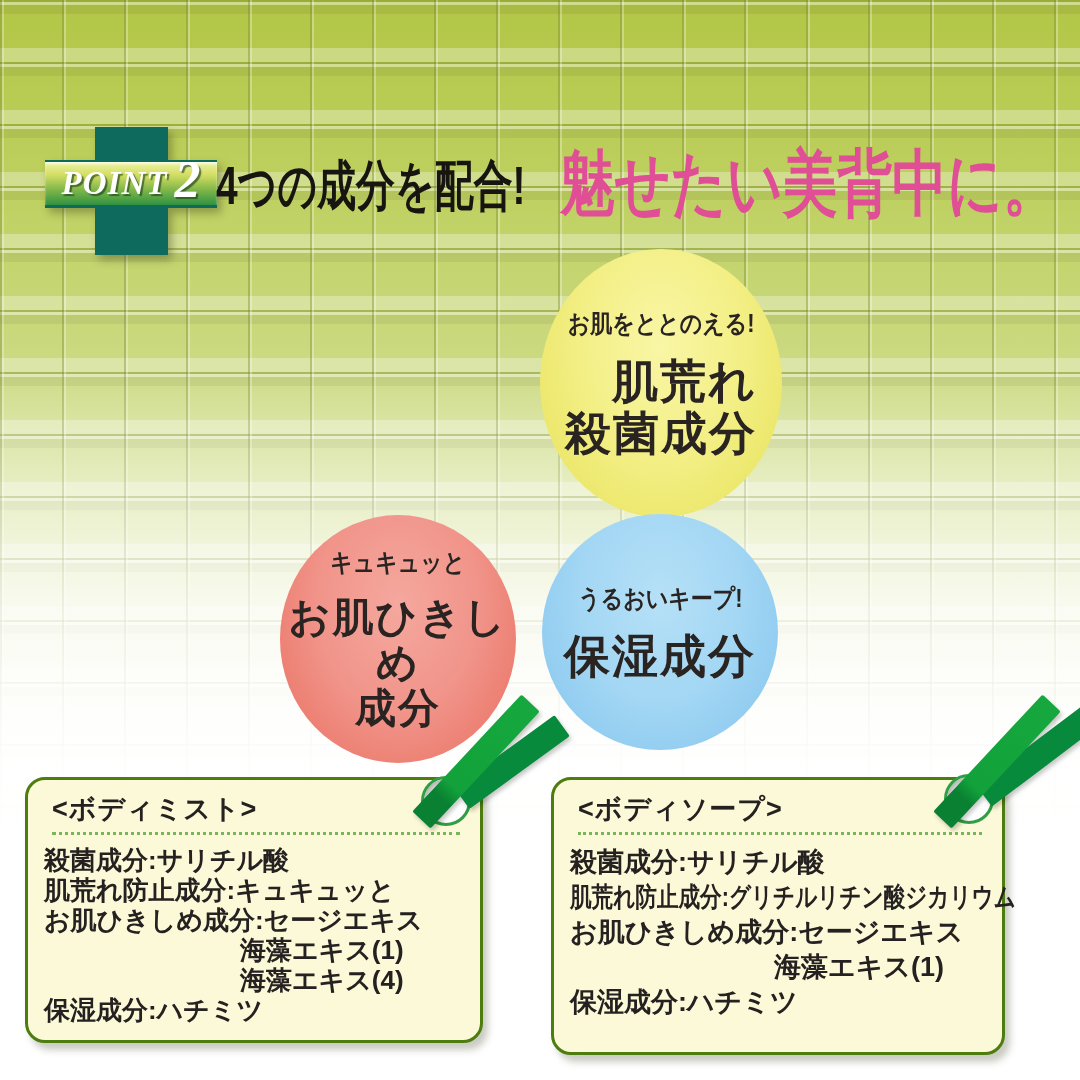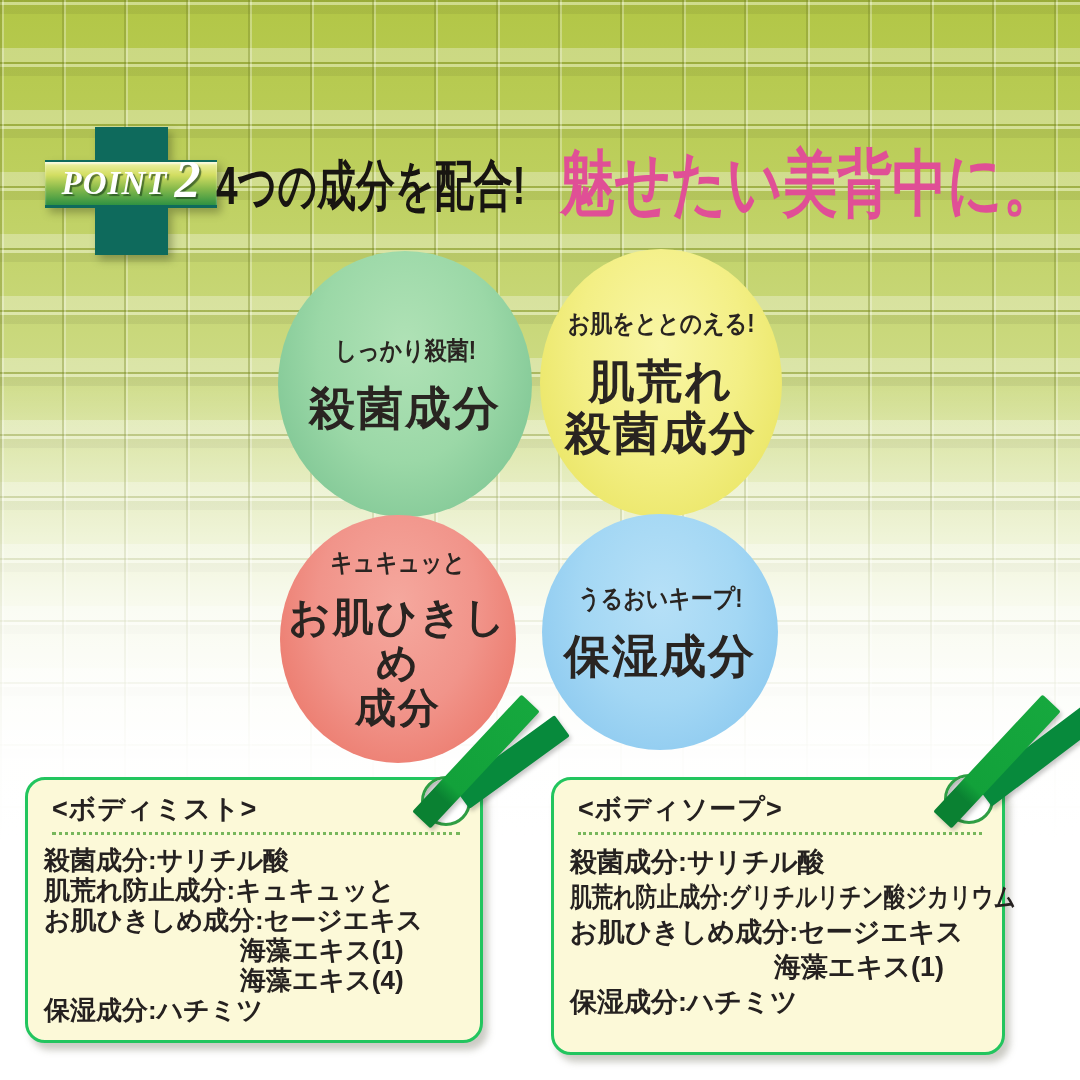--- a/index.html
+++ b/index.html
@@ -33,30 +33,30 @@
   .hl-black { position:absolute; left:216px; top:150px; font-size:54px; font-weight:900; color:#181511;
     transform:scaleX(0.72); transform-origin:left top; white-space:nowrap; }
   .hl-pink { position:absolute; left:560px; top:136px; font-size:72px; font-weight:900; color:#e04f96;
     transform:scaleX(0.76); transform-origin:left top; white-space:nowrap; }
   
   .circle { position:absolute; border-radius:50%; display:flex; flex-direction:column; align-items:center;
     justify-content:center; text-align:center; color:#292421; }
   .c-green  { left:278px; top:251px; width:254px; height:266px;
     background:radial-gradient(ellipse at 50% 36%, #b0e2b6 0%, #9bd8a7 48%, #7cc492 88%, #74bd8b 100%); }
   .c-yellow { left:540px; top:249px; width:242px; height:268px;
-    background:radial-gradient(ellipse at 50% 36%, #f9f6a6 0%, #f3ef85 48%, #e6e156 100%); }
+    background:radial-gradient(ellipse at 50% 36%, #f9f6a6 0%, #f3ef85 48%, #e6e156 100%);text-align:right; }
   .c-red    { left:280px; top:515px; width:236px; height:248px;
     background:radial-gradient(ellipse at 50% 36%, #f5a89e 0%, #f1948a 48%, #e96d5e 100%); }
   .c-blue   { left:542px; top:514px; width:236px; height:236px;
     background:radial-gradient(ellipse at 50% 36%, #b6e0f7 0%, #a3d7f4 48%, #82c3ed 100%); }
   .c-tag { font-size:25px; font-weight:700; transform:scaleX(0.88); margin-bottom:16px; white-space:nowrap; }
   .c-title { font-size:46px; font-weight:900; line-height:1.12; white-space:pre-line; letter-spacing:2px; }
   .c-red .c-title { font-size:41px; }
   
-  .card { position:absolute; z-index:2; background:#fcf9d8; border:3px solid #22c55e; border-radius:20px;
+  .card { position:absolute; z-index:2; background:#fcf9d8; border:3px solid #4d7c0f; border-radius:20px;
     box-shadow:5px 7px 7px rgba(130,130,115,0.42); color:#252120; }
   .card-left  { left:25px;  top:777px; width:452px; height:260px; }
   .card-right { left:551px; top:777px; width:448px; height:272px; }
   .card-title { font-size:27px; font-weight:800; line-height:1.2; padding:13px 26px 7px 24px; letter-spacing:1px; }
   .card-divider { height:0; border-top:3px dotted #77b65b; margin:0 20px 0 24px; }
   .card-lines { padding:10px 8px 0 16px; font-weight:700; }
   .card-left  .card-line { font-size:26px; line-height:30px; white-space:nowrap; }
   .card-right .card-line { font-size:27px; line-height:35px; white-space:nowrap; }
   .indent-l { padding-left:196px; }
   .indent-r { padding-left:204px; }
@@ -91,24 +91,20 @@
       <div class="badge-band">
         <span class="badge-word">POINT</span>
         <span class="badge-num">2</span>
       </div>
     </div>
   </div>
 
   <div class="hl-black">4つの成分を配合!</div>
   <div class="hl-pink">魅せたい美背中に。</div>
 
-  <div class="circle c-green">
-    <div class="c-tag">しっかり殺菌!</div>
-    <div class="c-title">殺菌成分</div>
-  </div>
   <div class="circle c-yellow">
     <div class="c-tag">お肌をととのえる!</div>
     <div class="c-title">肌荒れ
 殺菌成分</div>
   </div>
   <div class="circle c-blue">
     <div class="c-tag">うるおいキープ!</div>
     <div class="c-title">保湿成分</div>
   </div>
   <div class="circle c-red">

